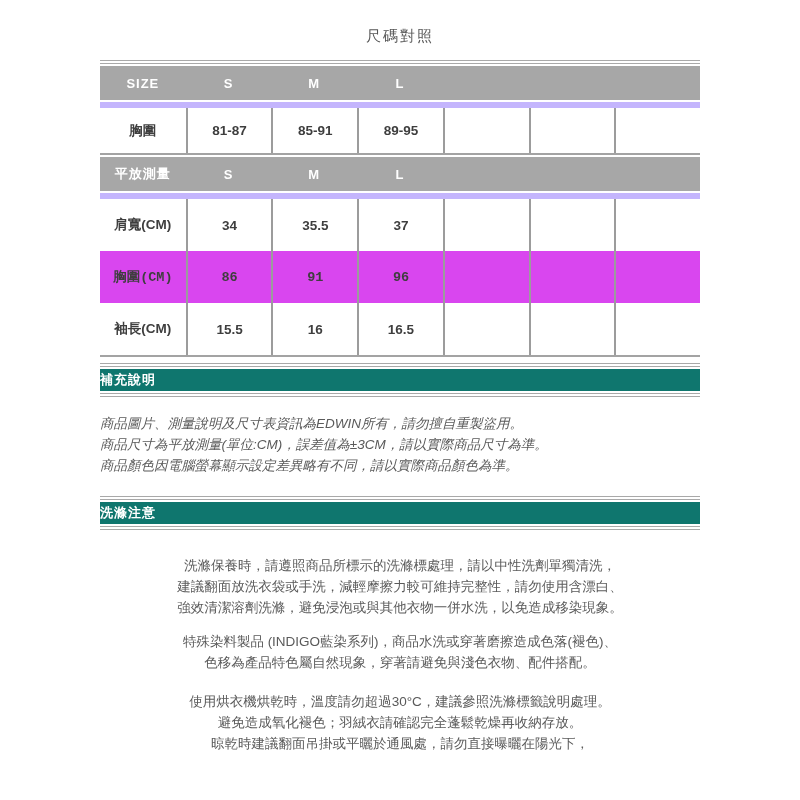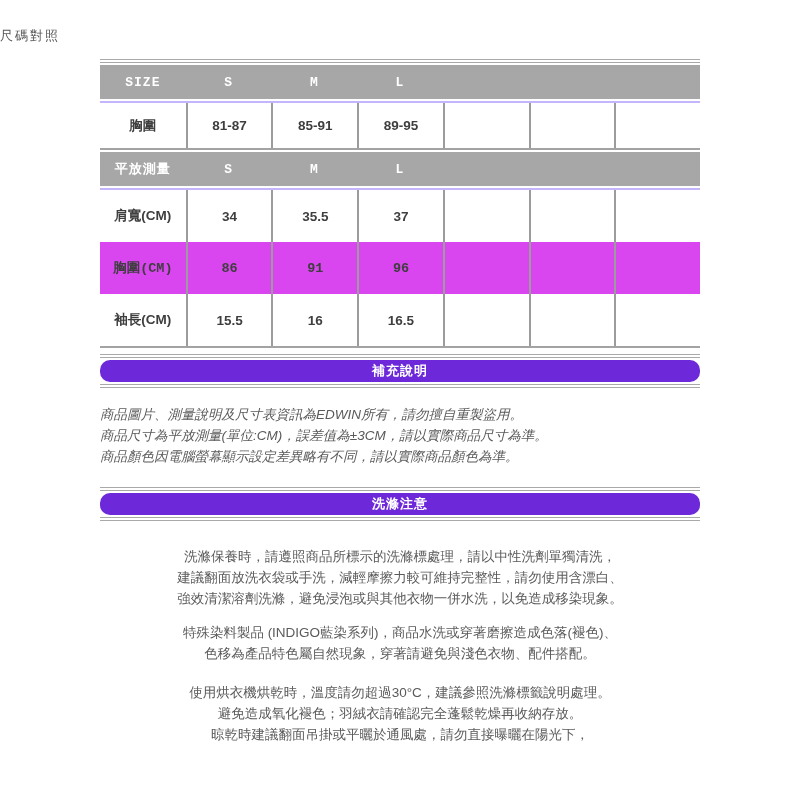--- a/index.html
+++ b/index.html
@@ -3,53 +3,53 @@
 <meta charset="utf-8">
 <style>
   html,body{margin:0;padding:0;}
   body{
     width:800px;height:800px;background:#ffffff;
     font-family:"Liberation Sans","DejaVu Sans",sans-serif;
     color:#3e3e3e;overflow:hidden;
   }
   .page{width:800px;height:800px;}
   .page-title{
-    padding-top:27px;text-align:left;
-    font-size:13px;letter-spacing:2px;color:#565656;
+    padding-top:27px;text-align:center;
+    font-size:15px;letter-spacing:2px;color:#565656;
   }
   .content{width:600px;margin:14px auto 0 auto;}
 
   
   .dline{height:2px;border-top:1px solid #a9a9a9;border-bottom:1px solid #a9a9a9;background:#ffffff;}
 
   
   .hdr-bar{
     height:34px;margin:2px 0;background:#a7a7a7;
     color:#ffffff;font-weight:bold;font-size:13px;letter-spacing:1px;
   }
   .grid7{display:grid;grid-template-columns:repeat(7,1fr);}
-  .hcell{display:flex;align-items:center;justify-content:center;font-family:Liberation Mono, monospace;}
+  .hcell{display:flex;align-items:center;justify-content:center;}
 
-  .rowgroup{border-top:2px solid #c4b5fd;border-bottom:2px solid #a3a3a3;}
+  .rowgroup{border-top:6px solid #c4b5fd;border-bottom:2px solid #a3a3a3;}
   .row{width:100%;}
   .row .cell{
     display:flex;align-items:center;justify-content:center;
     font-weight:bold;font-size:13.5px;color:#3e3e3e;
   }
   .row .cell + .cell{border-left:2px solid #9c9c9c;}
   .tbl-size .row .cell{height:45px;}
   .tbl-flat .row .cell{height:52px;}
   .row-alt{background:#d946ef;font-family:Liberation Mono, monospace;}
   .row-white{background:#ffffff;}
 
   
   .section-group{margin-top:6px;}
   .section-bar{
-    height:22px;line-height:22px;margin:2px 0;background:#6d28d9;
-    color:#ffffff;font-weight:bold;font-size:13px;letter-spacing:1px;text-align:center;border-radius:10px;
+    height:22px;line-height:22px;margin:2px 0;background:#0f766e;
+    color:#ffffff;font-weight:bold;font-size:13px;letter-spacing:1px;
   }
 
   .note-block{margin-top:16px;text-align:left;font-size:13.5px;line-height:21px;color:#5a5a5a;font-style:italic;}
   .wash-p{margin-top:13px;text-align:center;font-size:13.5px;line-height:21px;color:#5a5a5a;}
   .wash-p.first{margin-top:25px;}
   .wash-p.gap{margin-top:18px;}
   .wash-section{margin-top:20px;}
   .flat-gap{margin-top:2px;}
 </style>
 </head>

